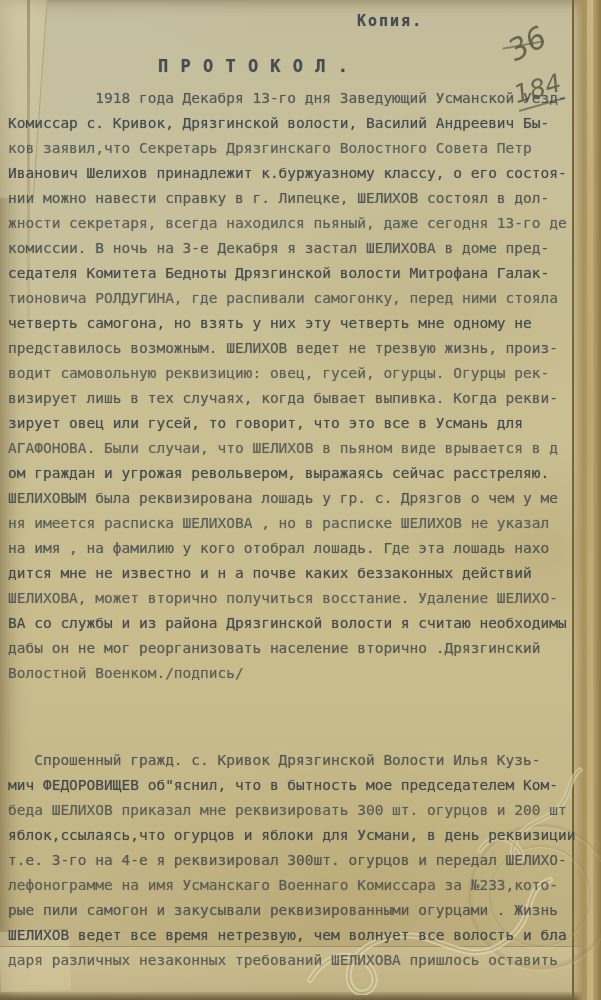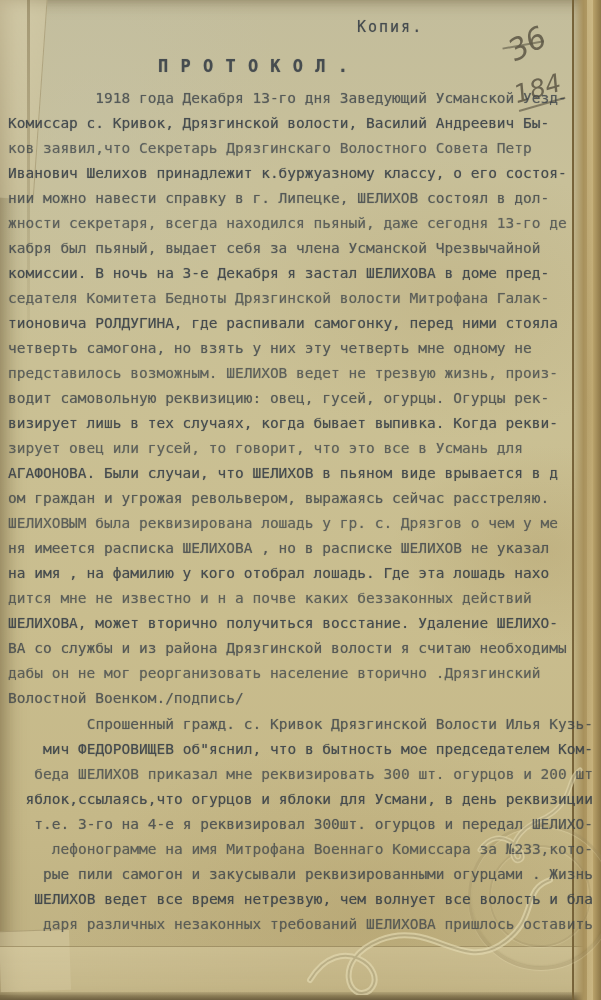--- a/index.html
+++ b/index.html
@@ -73,21 +73,21 @@
   }
   .squiggle{position:absolute;opacity:0.8;}
   
   .ink{
     color:#3c4349;
     text-shadow:0 0 1px rgba(46,56,70,0.55);
     opacity:0.92;
   }
   .copy-label{
     position:absolute;left:357px;top:12px;
-    font-size:15px;letter-spacing:2px;font-weight:normal;margin-top:6px;
+    font-size:15px;letter-spacing:2px;font-weight:bold;
   }
   .doc-title{
     position:absolute;left:158px;top:56px;
     font-size:17px;font-weight:bold;letter-spacing:1px;
   }
   .hw{
     position:absolute;
     font-family:"DejaVu Sans", sans-serif;
     font-style:italic;
     color:rgba(92,86,68,0.85);
@@ -99,21 +99,21 @@
   .hw-top::after{
     content:"";position:absolute;left:-6px;top:16px;width:42px;height:2px;
     background:rgba(92,86,68,0.6);transform:rotate(18deg);
   }
   .hw-bottom{
     left:514px;top:74px;font-size:25px;transform:rotate(-16deg);
     border-bottom:2px solid rgba(92,86,68,0.65);padding-bottom:1px;
   }
   .para{position:absolute;left:8px;width:585px;}
   .para1{top:86px;}
-  .para2{top:712px;text-align:right;}
+  .para2{top:748px;}
   .tline{
     white-space:pre;
     font-size:14.5px;
     line-height:25px;
     height:25px;
   }
   .para .tline:nth-child(odd){opacity:0.88;}
   .para .tline:nth-child(3n){opacity:0.82;}
 </style>
 </head>
@@ -149,21 +149,20 @@
   <div class="copy-label ink">Копия.</div>
   <div class="doc-title ink">П Р О Т О К О Л .</div>
 
   <div class="para para1 ink">
       <div class="tline">          1918 года Декабря 13-го дня Заведующий Усманской Уезд-</div>
       <div class="tline">Комиссар с. Кривок, Дрязгинской волости, Василий Андреевич Бы-</div>
       <div class="tline">ков заявил,что Секретарь Дрязгинскаго Волостного Совета Петр</div>
       <div class="tline">Иванович Шелихов принадлежит к.буржуазному классу, о его состоя-</div>
       <div class="tline">нии можно навести справку в г. Липецке, ШЕЛИХОВ состоял в дол-</div>
       <div class="tline">жности секретаря, всегда находился пьяный, даже сегодня 13-го де</div>
-      <div class="tline">кабря был пьяный, выдает себя за члена Усманской Чрезвычайной</div>
       <div class="tline">комиссии. В ночь на 3-е Декабря я застал ШЕЛИХОВА в доме пред-</div>
       <div class="tline">седателя Комитета Бедноты Дрязгинской волости Митрофана Галак-</div>
       <div class="tline">тионовича РОЛДУГИНА, где распивали самогонку, перед ними стояла</div>
       <div class="tline">четверть самогона, но взять у них эту четверть мне одному не</div>
       <div class="tline">представилось возможным. ШЕЛИХОВ ведет не трезвую жизнь, произ-</div>
       <div class="tline">водит самовольную реквизицию: овец, гусей, огурцы. Огурцы рек-</div>
       <div class="tline">визирует лишь в тех случаях, когда бывает выпивка. Когда рекви-</div>
       <div class="tline">зирует овец или гусей, то говорит, что это все в Усмань для</div>
       <div class="tline">АГАФОНОВА. Были случаи, что ШЕЛИХОВ в пьяном виде врывается в д</div>
       <div class="tline">ом граждан и угрожая револьвером, выражаясь сейчас расстреляю.</div>
@@ -175,19 +174,19 @@
       <div class="tline">ВА со службы и из района Дрязгинской волости я считаю необходимы</div>
       <div class="tline">дабы он не мог реорганизовать население вторично .Дрязгинский</div>
       <div class="tline">Волостной Военком./подпись/</div>
     </div>
   <div class="para para2 ink">
       <div class="tline">   Спрошенный гражд. с. Кривок Дрязгинской Волости Илья Кузь-</div>
       <div class="tline">мич ФЕДОРОВИЩЕВ об"яснил, что в бытность мое председателем Ком-</div>
       <div class="tline">беда ШЕЛИХОВ приказал мне реквизировать 300 шт. огурцов и 200 шт</div>
       <div class="tline">яблок,ссылаясь,что огурцов и яблоки для Усмани, в день реквизиции</div>
       <div class="tline">т.е. 3-го на 4-е я реквизировал 300шт. огурцов и передал ШЕЛИХО-</div>
-      <div class="tline">лефонограмме на имя Митрофана Военнаго Комиссара за №233,кото-</div>
+      <div class="tline">лефонограмме на имя Усманскаго Военнаго Комиссара за №233,кото-</div>
       <div class="tline">рые пили самогон и закусывали реквизированными огурцами . Жизнь</div>
       <div class="tline">ШЕЛИХОВ ведет все время нетрезвую, чем волнует все волость и бла</div>
       <div class="tline">даря различных незаконных требований ШЕЛИХОВА пришлось оставить</div>
     </div>
 
 </div>
 
 </body></html>

